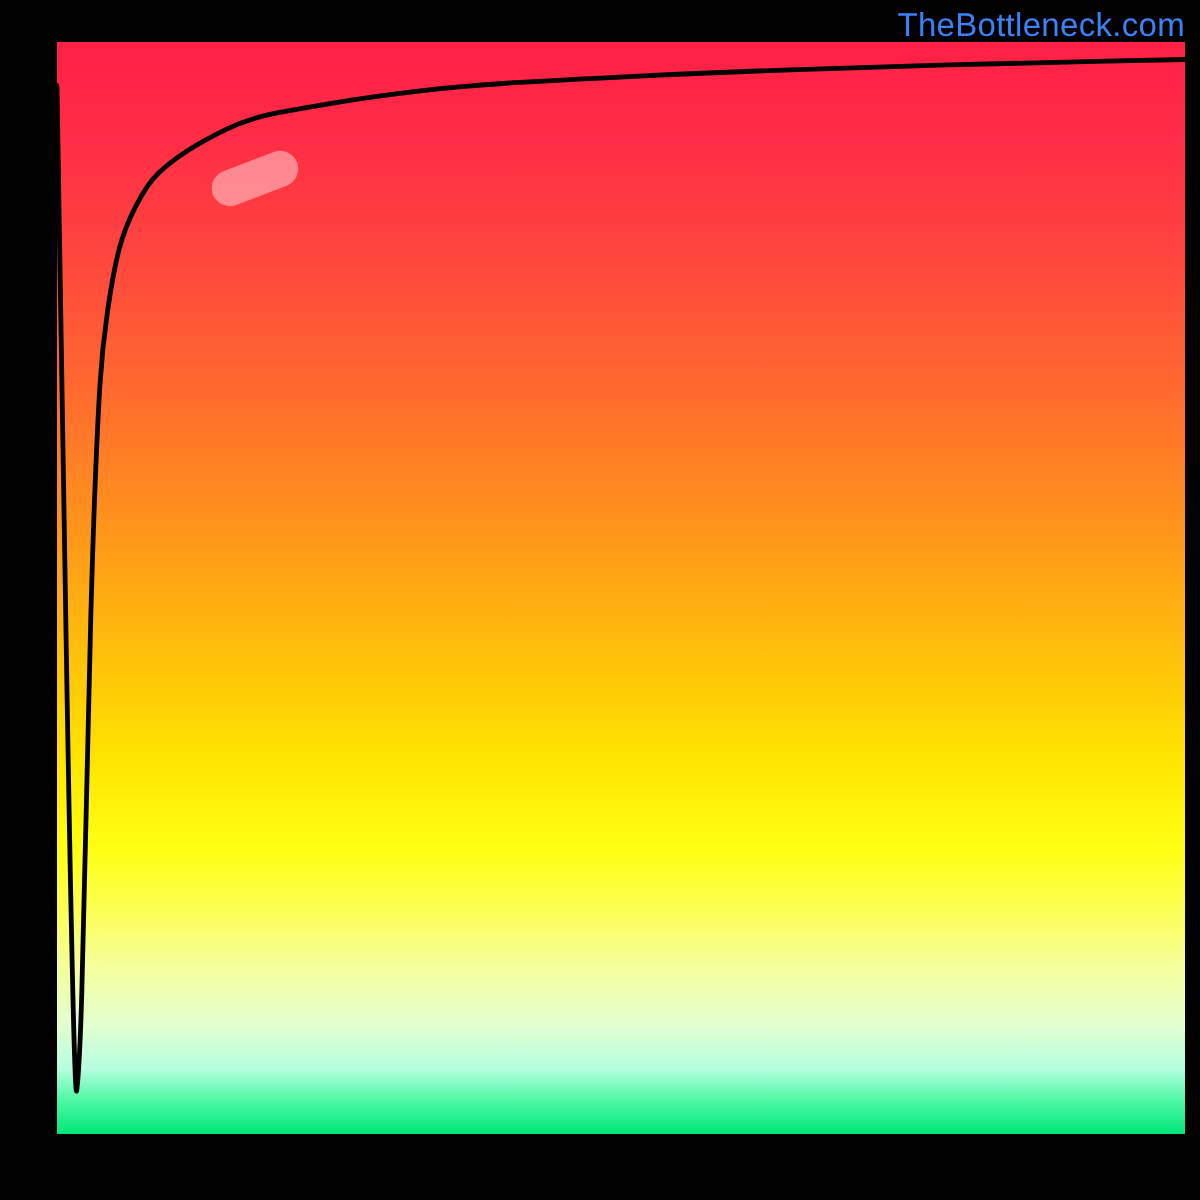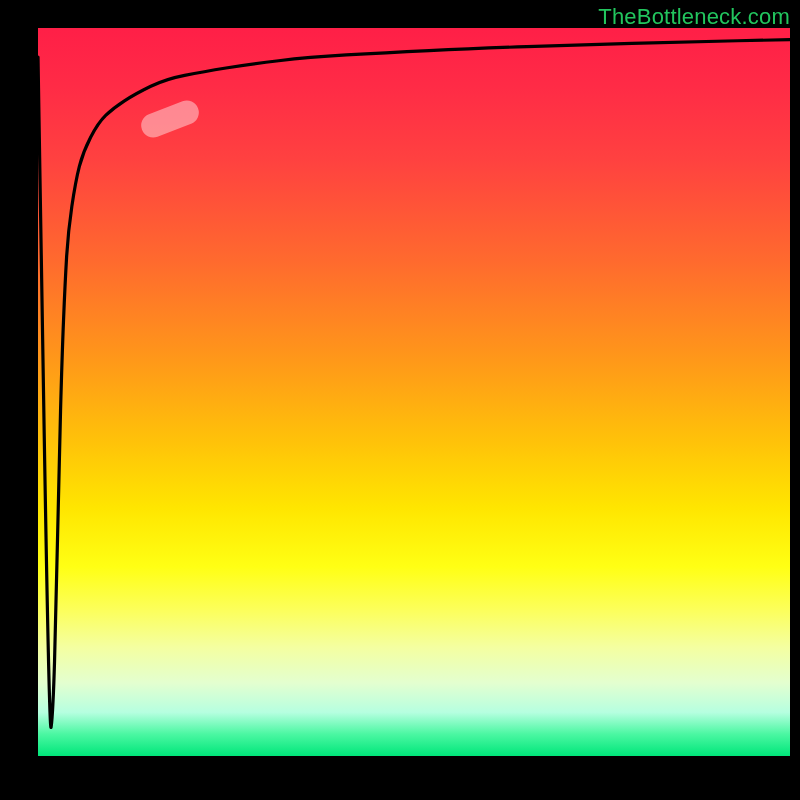--- a/index.html
+++ b/index.html
@@ -13,21 +13,21 @@
   }
   .stage {
     position: relative;
     width: 800px;
     height: 800px;
   }
   .attribution {
     position: absolute;
     top: 4px;
     right: 10px;
-    color: #22c55e;
+    color: #3b82f6;
     font-size: 22px;
     font-weight: 400;
     letter-spacing: 0.2px;
     z-index: 20;
   }
   .plot-frame {
     position: absolute;
     left: 38px;
     top: 28px;
     width: 752px;

